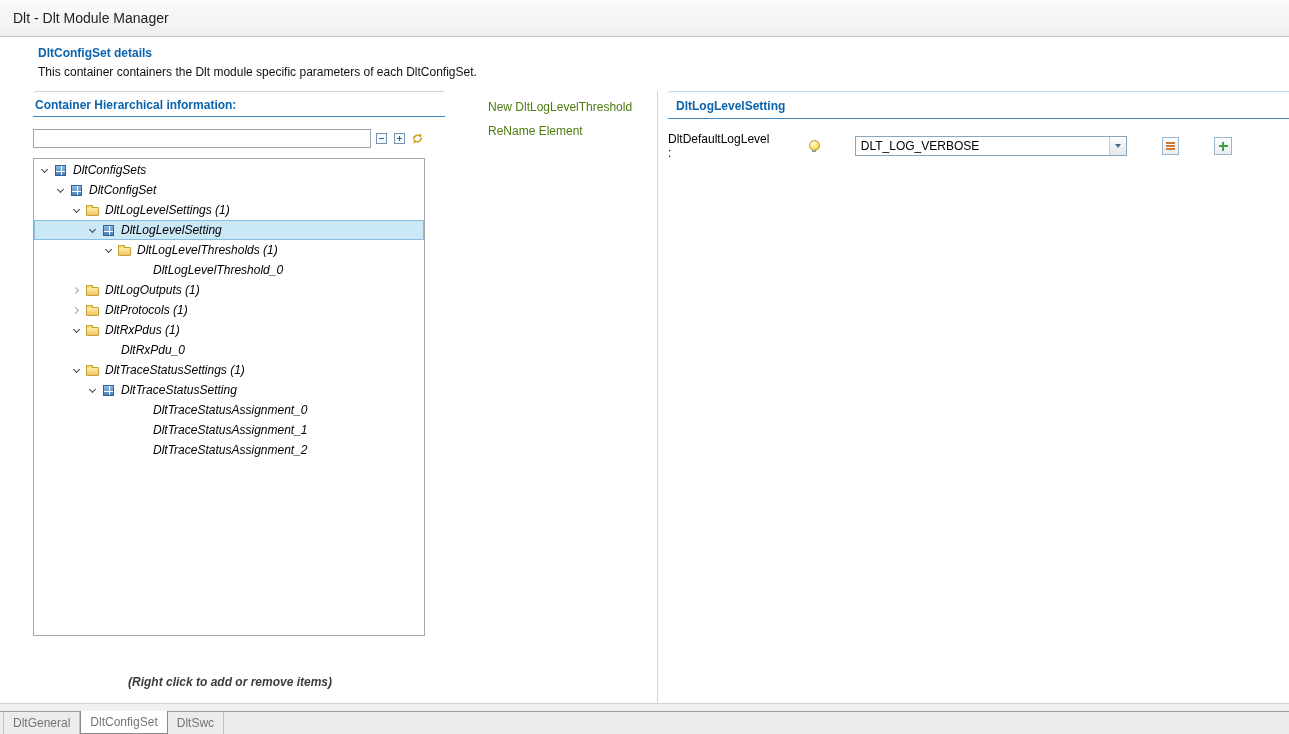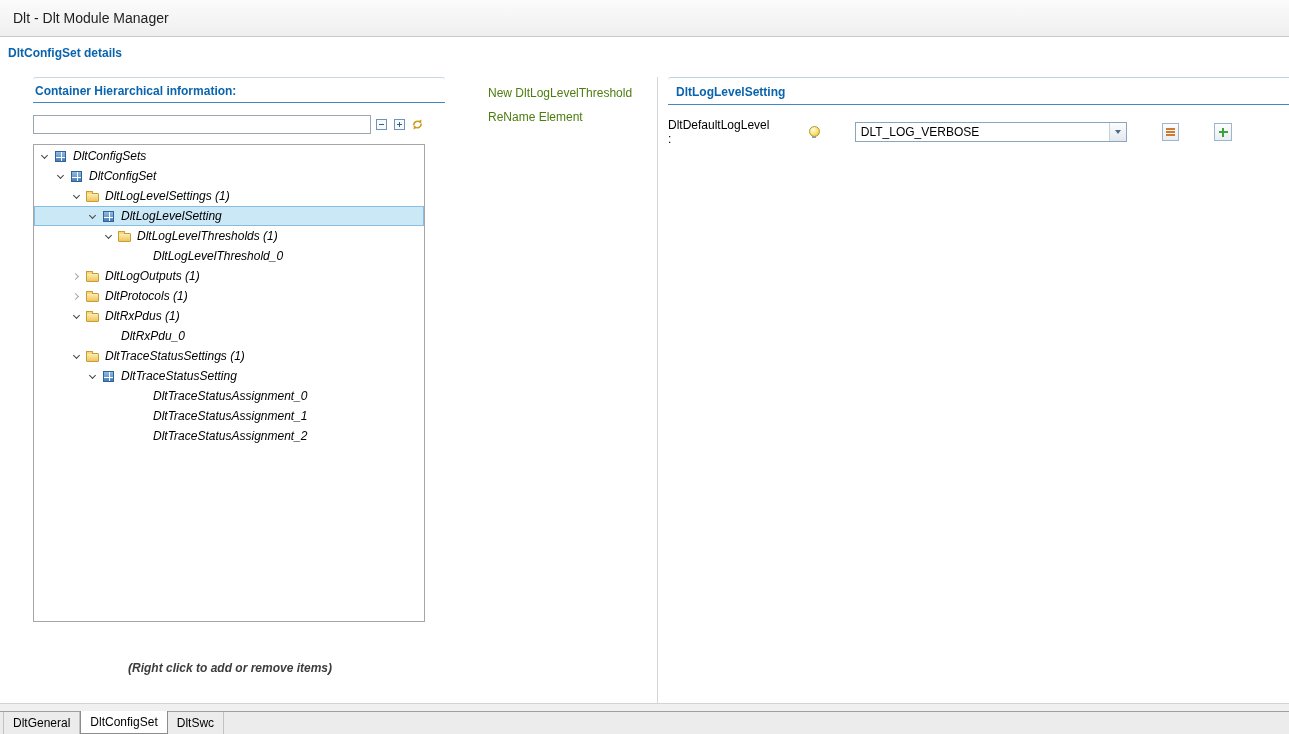--- a/index.html
+++ b/index.html
@@ -13,21 +13,21 @@
 
   
   .titlebar {
     flex:0 0 37px; background:linear-gradient(#fbfbfb,#efefef);
     border-bottom:1px solid #c9c9c9;
     display:flex; align-items:center; padding-left:13px;
     font-size:14px; color:#1e1e1e;
   }
 
   
-  .details-head { padding:9px 0 12px 8px; }
+  .details-head { padding:9px 0 12px 38px; }
   .details-title { color:#0a64ad; font-weight:bold; margin-bottom:5px; }
   .details-desc { color:#111; }
 
   
   .main { flex:1; display:flex; min-height:0; }
   .left-col { flex:0 0 658px; border-right:1px solid #d6d6d6; display:flex;gap:32px; }
   .tree-area { margin-left:33px; width:412px; flex:none; }
   .links-area { margin-left:11px; padding-top:9px; display:flex; flex-direction:column; gap:10px; }
   .action-link { color:#4d7c0f; cursor:pointer; white-space:nowrap; }
 
@@ -79,33 +79,34 @@
   .icon-btn { width:18px; height:18px; margin-left:3px; border:1px solid #9fb6ca; background:linear-gradient(#fcfdfe,#e8eef3); display:flex; align-items:center; justify-content:center; padding:0; cursor:pointer; }
   .list-glyph { width:9px; height:9px; position:relative; display:inline-block; }
   .list-glyph::before { content:""; position:absolute; left:0; top:0; width:9px; height:2px; background:#cf7a2e; box-shadow:0 3px 0 #cf7a2e,0 6px 0 #cf7a2e; }
   .plus-glyph { width:9px; height:9px; position:relative; display:inline-block; }
   .plus-glyph::before { content:""; position:absolute; left:0; top:3.5px; width:9px; height:2px; background:#3fa03f; }
   .plus-glyph::after { content:""; position:absolute; left:3.5px; top:0; width:2px; height:9px; background:#3fa03f; }
 
   
   .bottom-strip { flex:0 0 8px; background:#f0f0f0; border-top:1px solid #d3d3d3; }
   .tabbar { flex:0 0 23px; background:#ececec; border-top:1px solid #9f9f9f; display:flex; align-items:stretch; padding-left:3px; }
-  .tab { display:flex; align-items:center; padding:0 9px; color:#000000; border-right:1px solid #c2c2c2; cursor:pointer; }
+  .tab { display:flex; align-items:center; padding:0 9px; color:#737373; border-right:1px solid #c2c2c2; cursor:pointer; }
   .tab:first-child { border-left:1px solid #c2c2c2; }
   .tab.active { background:#fff; border:1px solid #8c8c8c; border-top:none; margin-top:-1px; }
 </style>
 </head>
 <body>
 
 <div class="titlebar">
   <span>Dlt - Dlt Module Manager</span>
 </div>
 
 <div class="details-head">
   <div class="details-title">DltConfigSet details</div>
+  <div class="details-desc">This container containers the Dlt module specific parameters of each DltConfigSet.</div>
 </div>
 
 <div class="main">
 
   <div class="left-col">
     <div class="tree-area">
 
       <div class="panel-hdr">
         <div class="panel-hdr-title">Container Hierarchical information:</div>
       </div>

